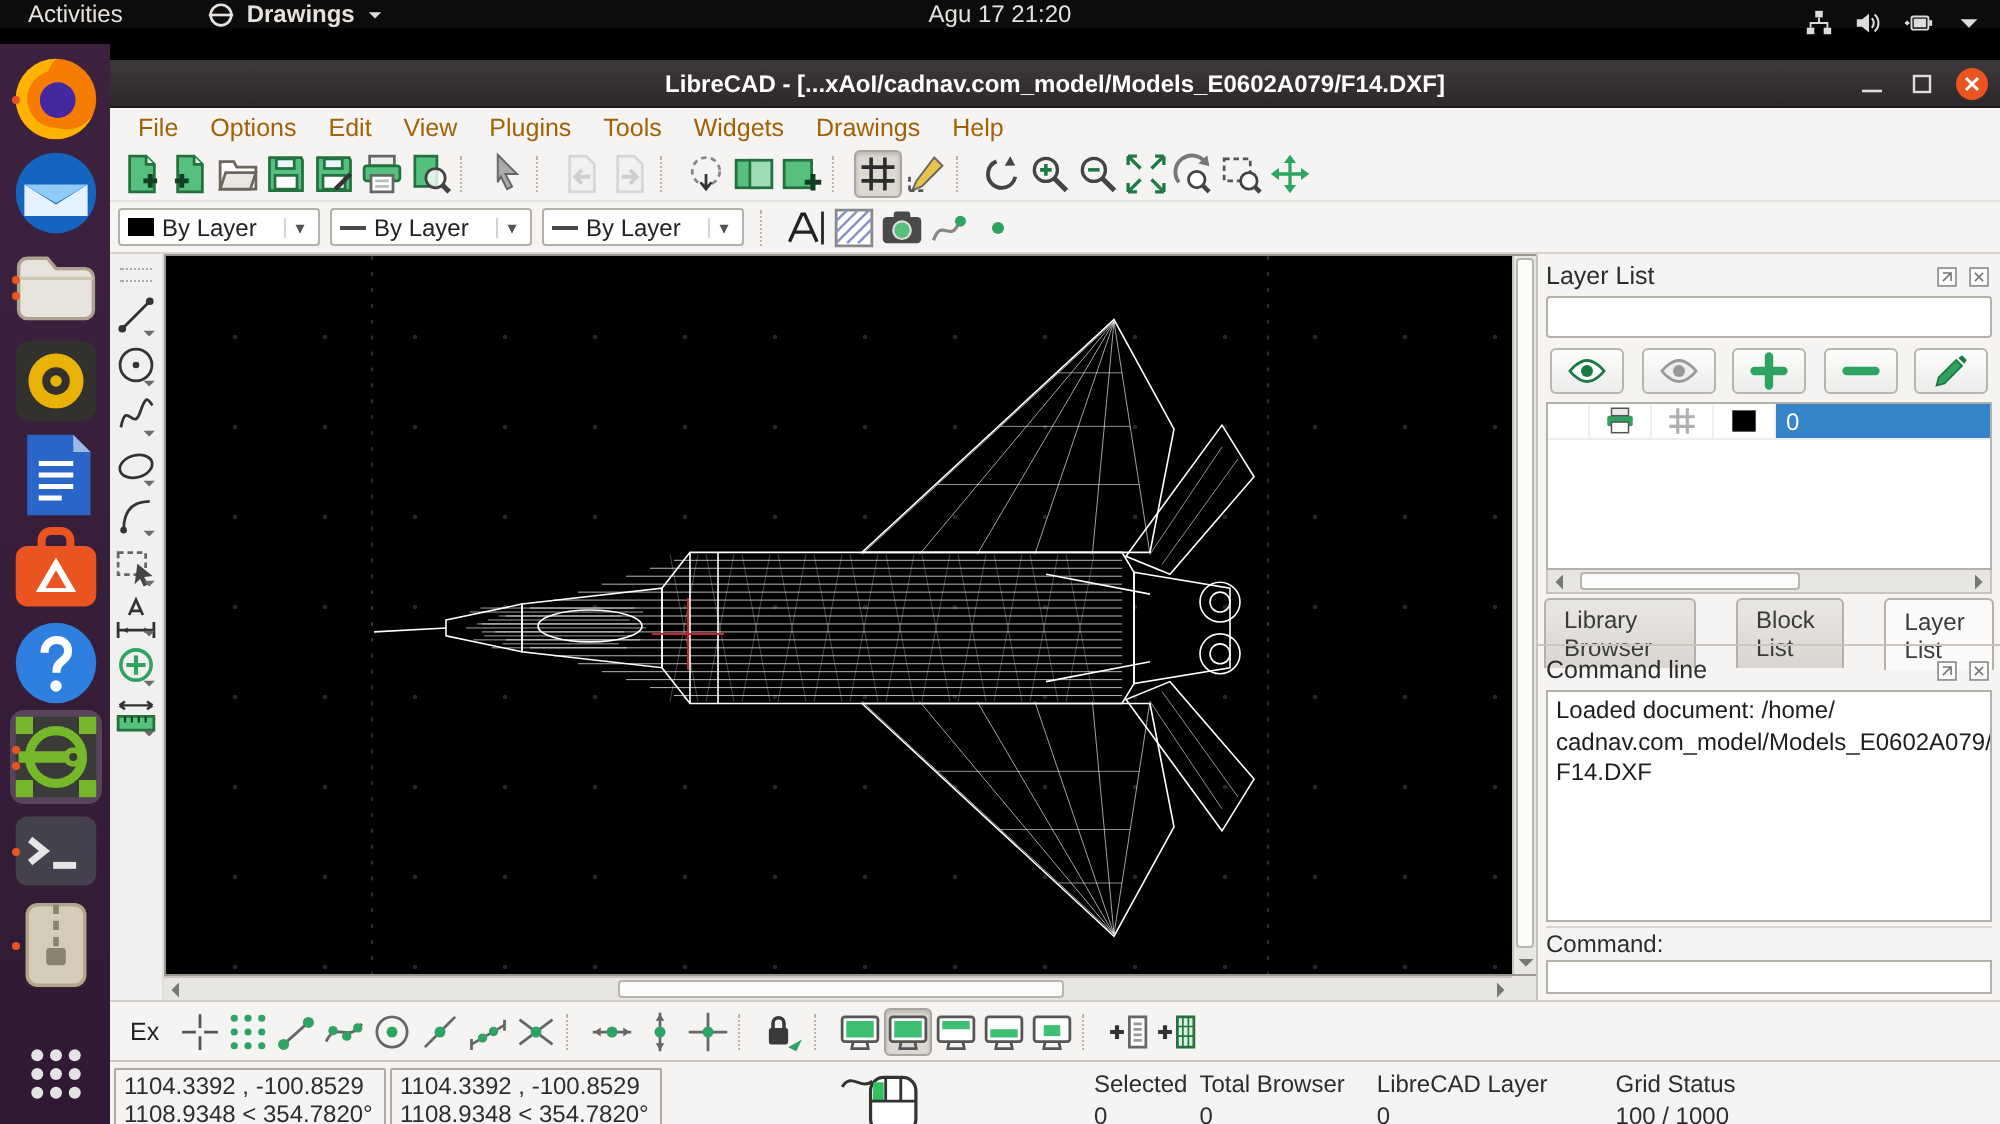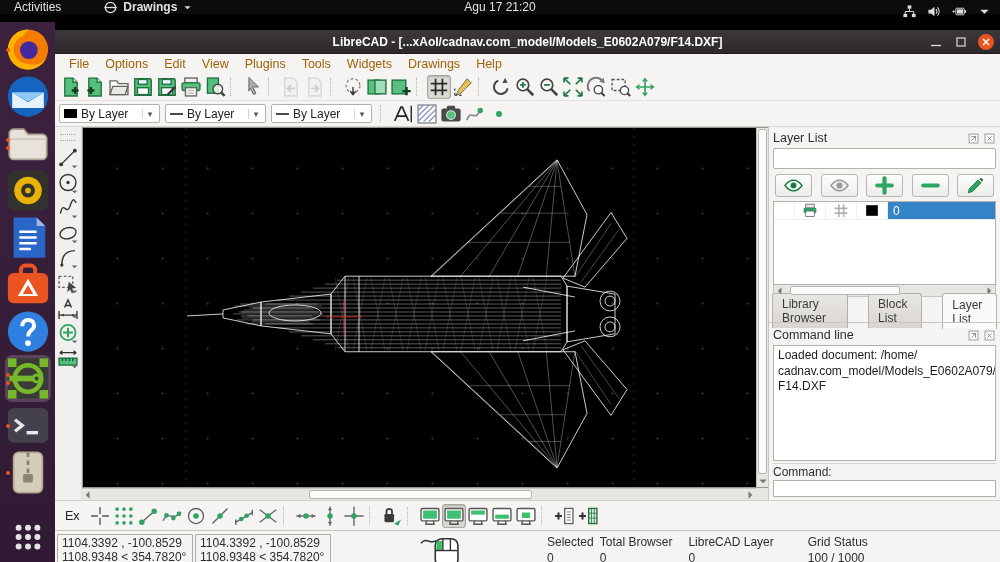--- a/index.html
+++ b/index.html
@@ -116,21 +116,21 @@
   .layer-table{flex:1;background:#fff;border:1px solid #b4b0aa;overflow:hidden;}
   .layer-row{height:17px;display:flex;align-items:stretch;border-bottom:1px solid #eee;}
   .lc{width:30px;flex:0 0 30px;display:flex;align-items:center;justify-content:center;border-right:1px solid #f0f0f0;}
   .lc.c1{width:20px;flex:0 0 20px;}
   .lc svg{width:13px;height:13px;}
   .lname{flex:1;background:#3584c8;color:#fff;display:flex;align-items:center;padding-left:5px;font-size:12px;}
   .panel-hscroll{height:12px;flex:0 0 12px;background:#e8e6e2;border:1px solid #c7c3bd;border-top:none;
                  display:flex;margin-bottom:2px;box-sizing:border-box;}
   .panel-hscroll .htrack .hthumb{left:2%;width:55%;}
 
-  .tabs{height:23px;flex:0 0 23px;display:flex;align-items:center;padding:0 3px;gap:20px;}
+  .tabs{height:23px;flex:0 0 23px;display:flex;align-items:flex-start;padding:0 3px;gap:20px;}
   .tab{padding:3px 9px 3px 9px;background:linear-gradient(#e9e7e3,#d9d6d1);border:1px solid #b4b0aa;
        border-bottom:none;border-radius:3px 3px 0 0;font-size:12px;color:#3a3a3a;}
   .tab.active{background:#fbfaf9;padding-top:4px;font-weight:normal;}
 
   .cmd-panel{flex:1;display:flex;flex-direction:column;padding:3px 4px 2px 4px;border-top:1px solid #c9c5bf;box-sizing:border-box;min-height:0;}
   .cmd-log{flex:1;background:#fff;border:1px solid #b4b0aa;margin-top:1px;padding:2px 4px;
            font-size:12px;line-height:1.3;color:#1d1d1d;overflow:hidden;}
   .cmd-prompt{height:16px;flex:0 0 16px;display:flex;align-items:center;border-top:1px solid #d8d5d0;
               margin-top:2px;font-size:12px;}
   .cmd-input{height:13px;flex:0 0 13px;background:#fff;border:1px solid #b4b0aa;margin-bottom:1px;outline:none;}

